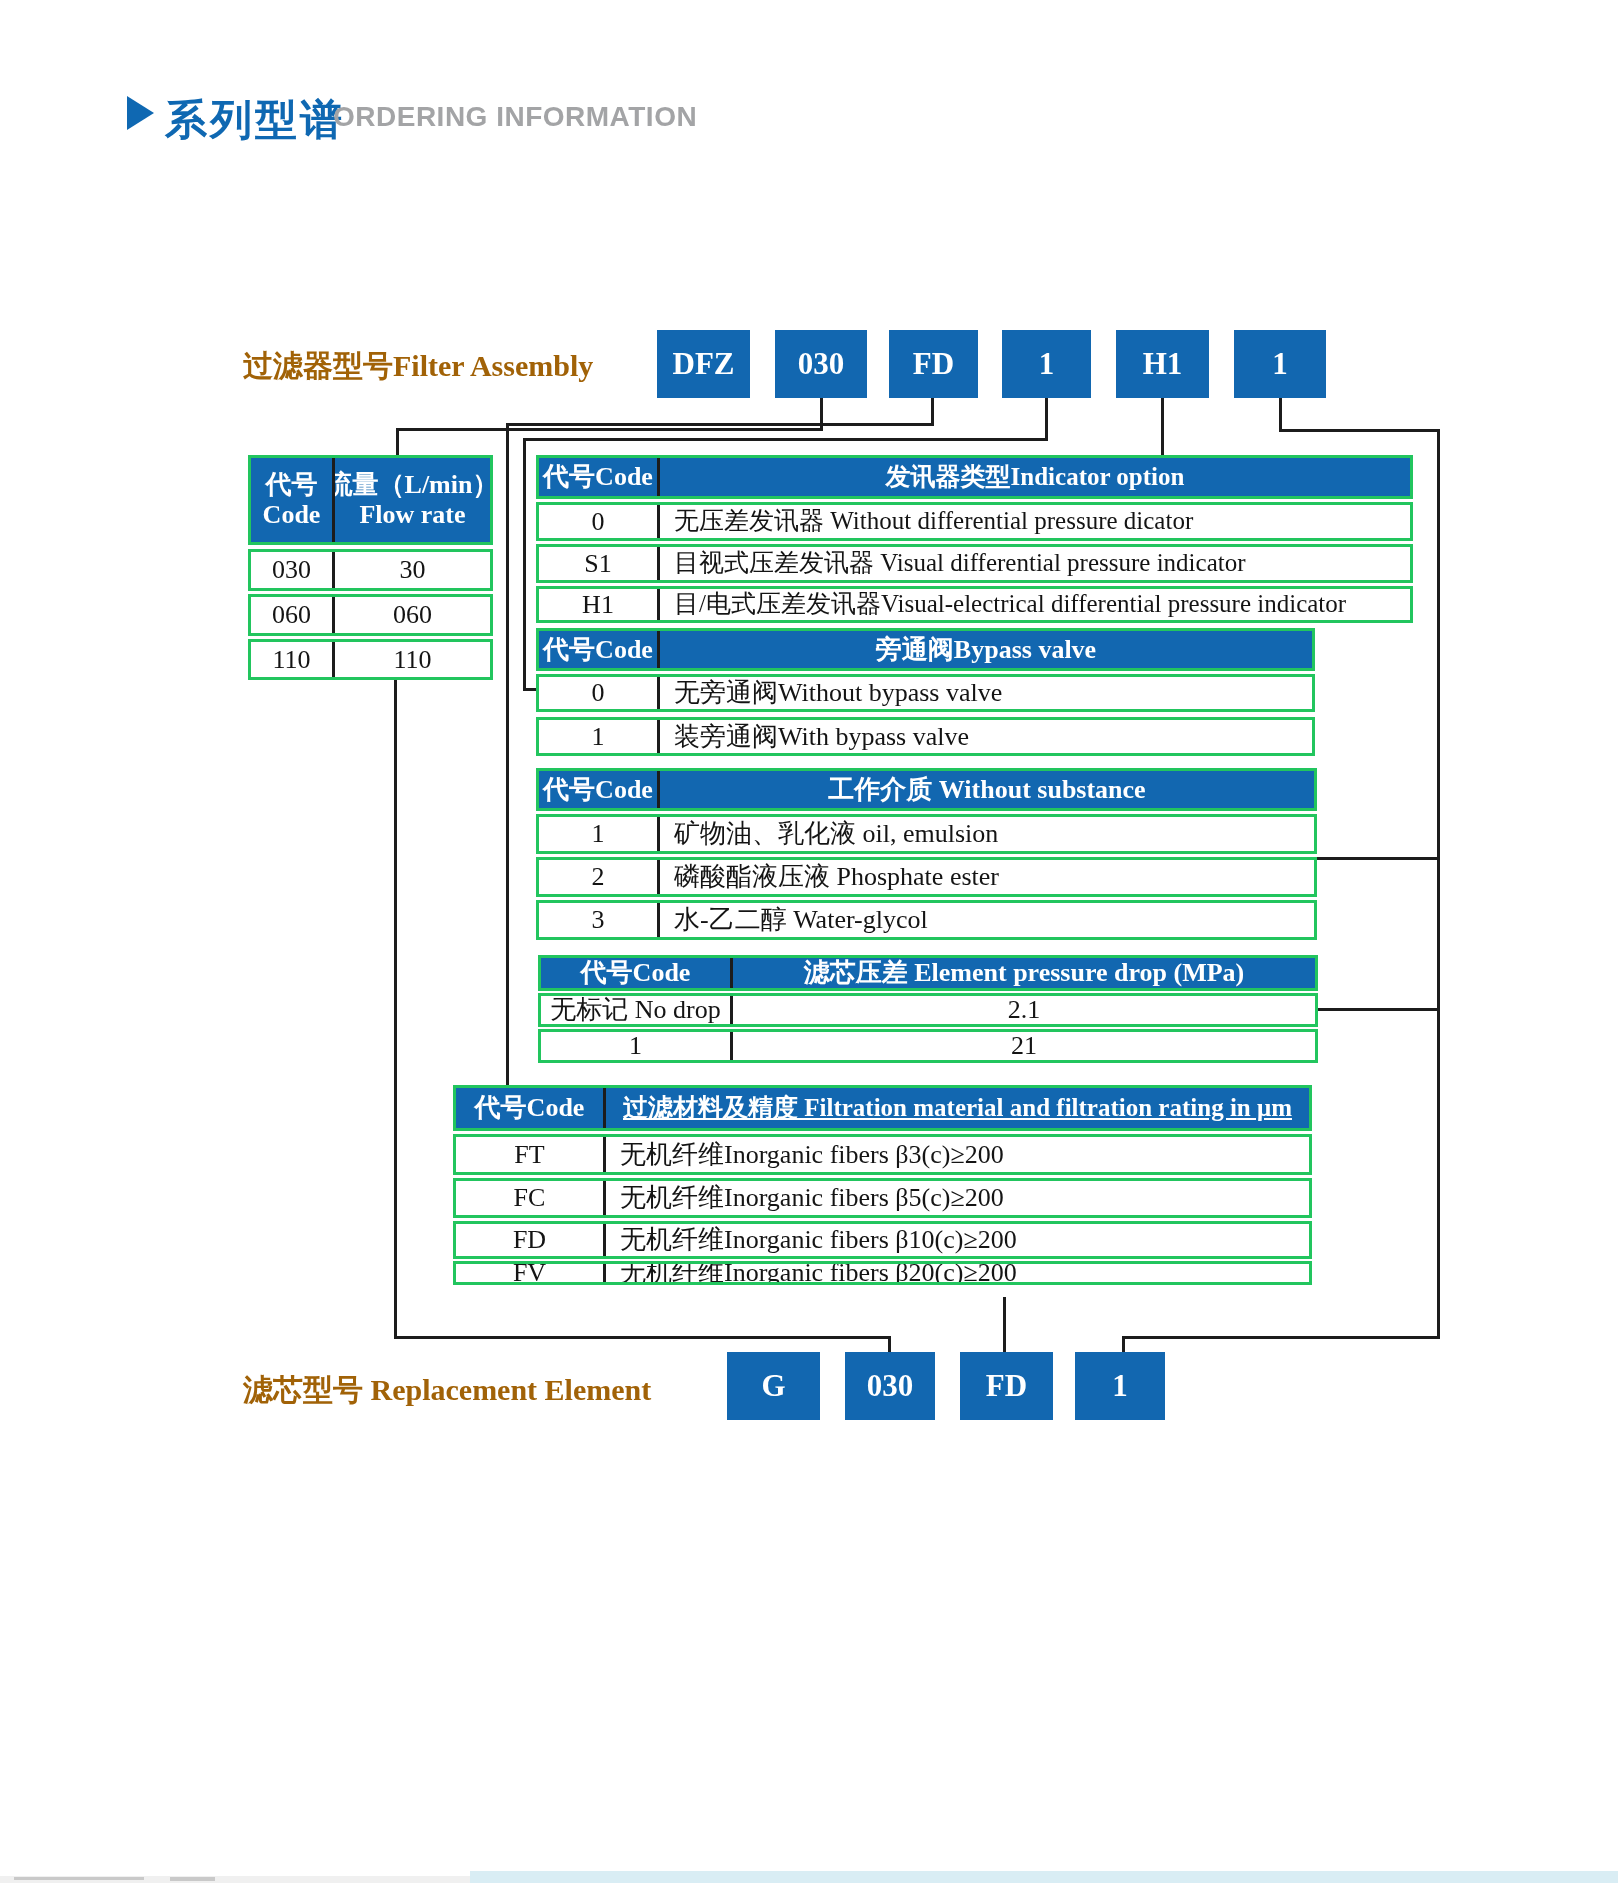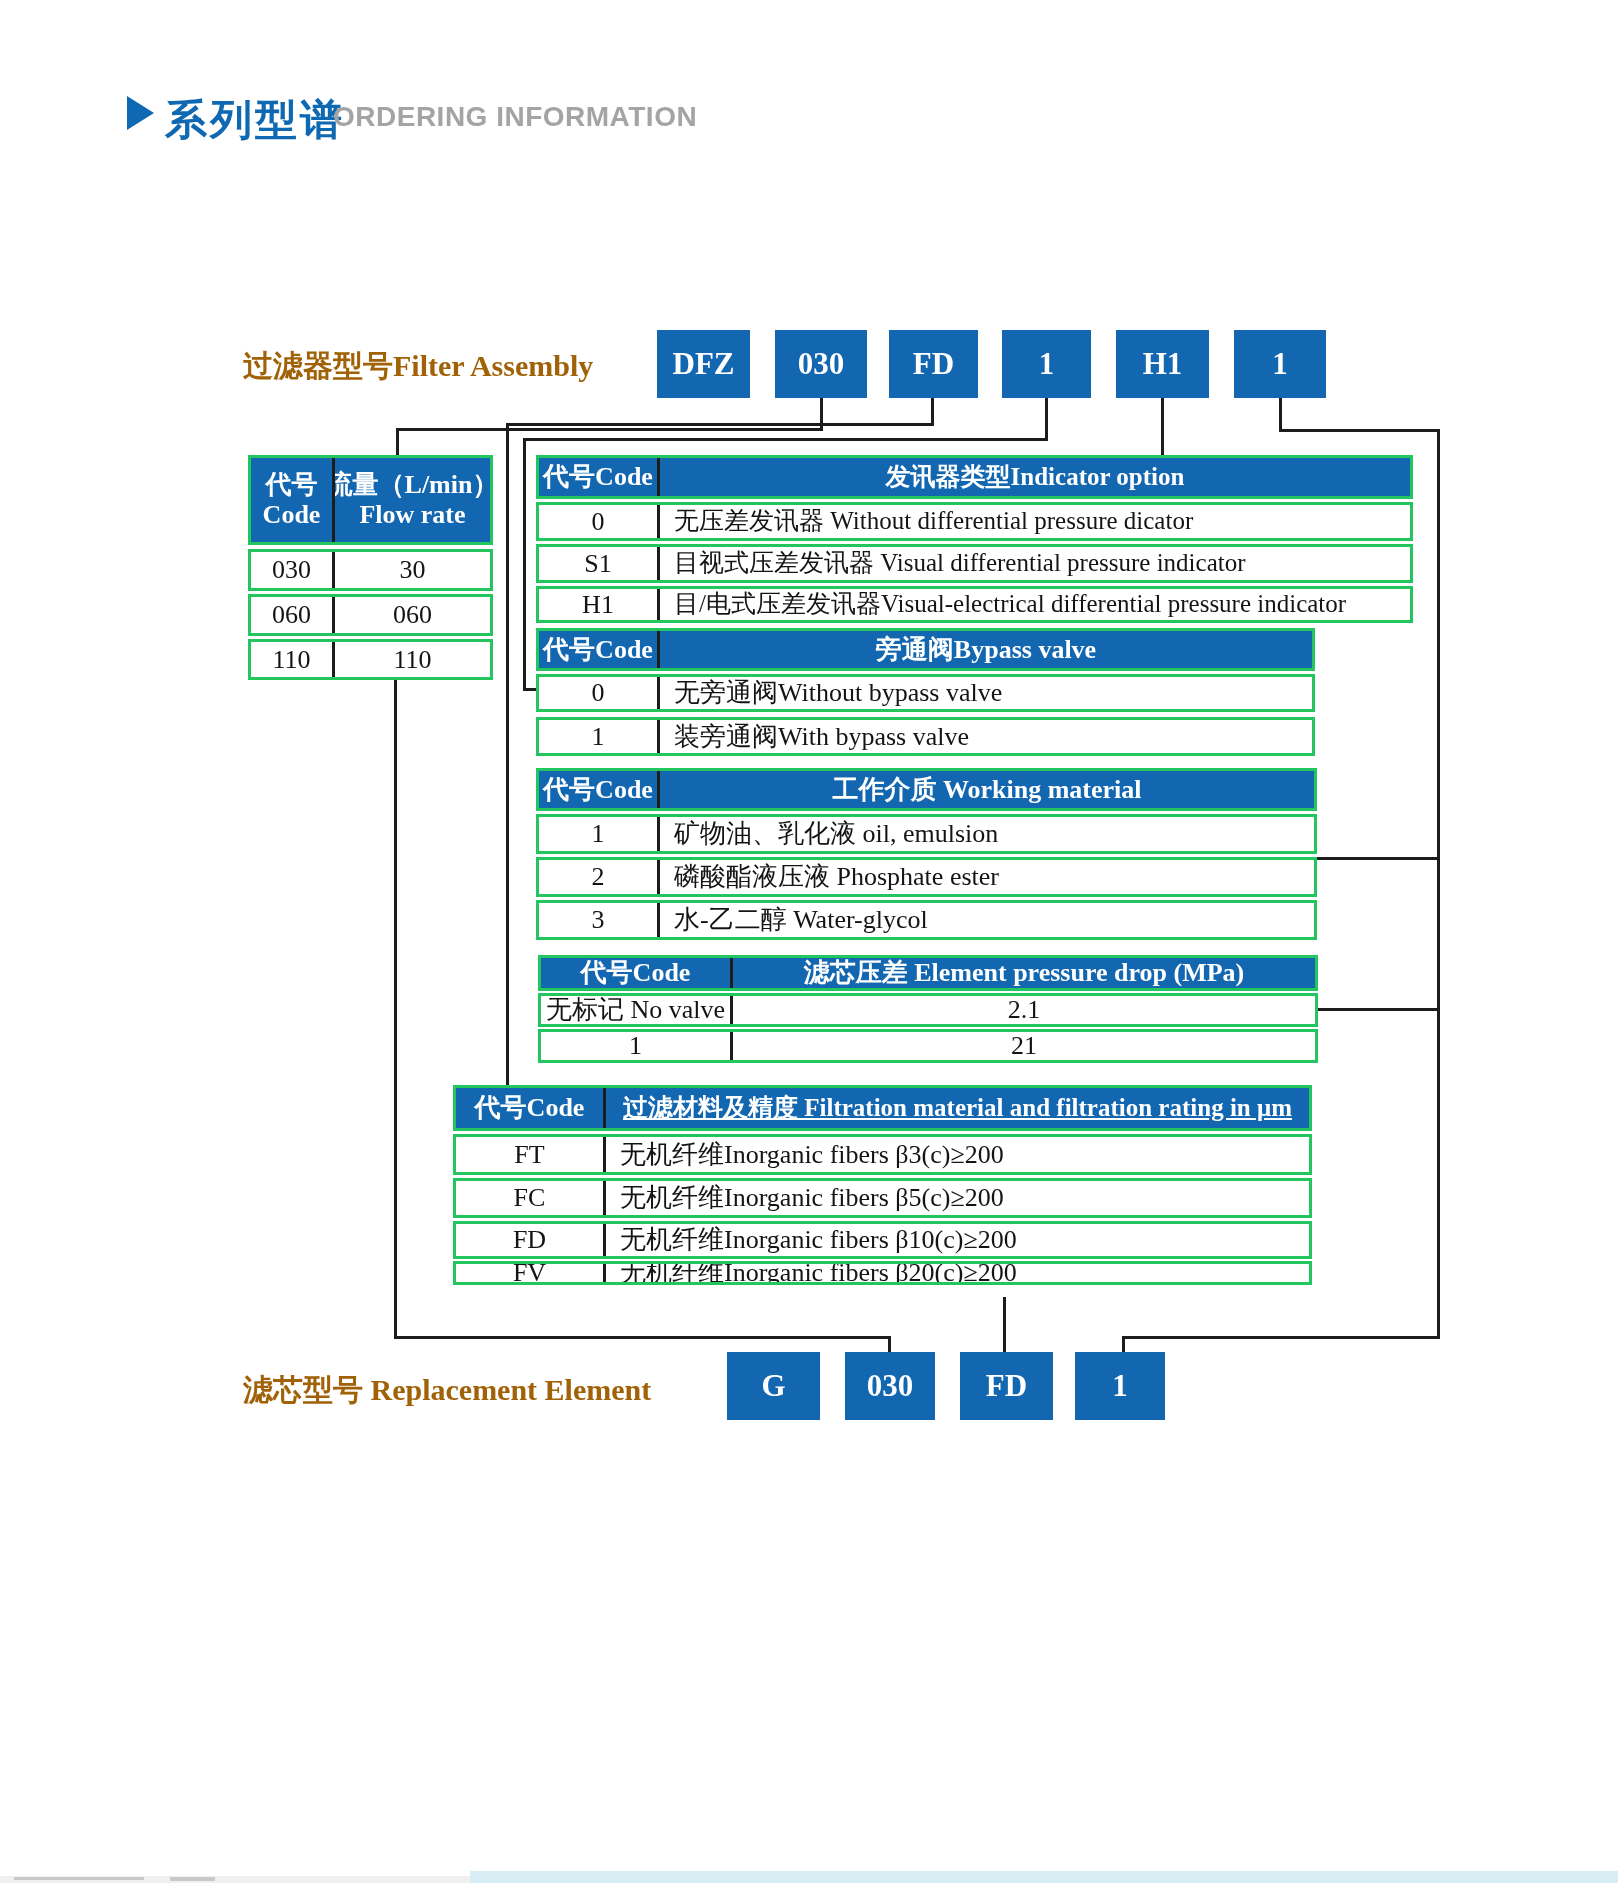--- a/index.html
+++ b/index.html
@@ -152,21 +152,21 @@
     </div>
     <div class="row" style="top:717px;height:39px;">
       <div class="c1">1</div>
       <div class="c2">装旁通阀With bypass valve</div>
     </div>
   </div>
 
   <div class="wrk">
     <div class="row hdr" style="top:768px;height:43px;">
       <div class="c1">代号Code</div>
-      <div class="c2">工作介质 Working material</div>
+      <div class="c2">工作介质 Without substance</div>
     </div>
     <div class="row" style="top:814px;height:40px;">
       <div class="c1">1</div>
       <div class="c2">矿物油、乳化液 oil, emulsion</div>
     </div>
     <div class="row" style="top:857px;height:40px;">
       <div class="c1">2</div>
       <div class="c2">磷酸酯液压液 Phosphate ester</div>
     </div>
     <div class="row" style="top:900px;height:40px;">
@@ -174,21 +174,21 @@
       <div class="c2">水-乙二醇 Water-glycol</div>
     </div>
   </div>
 
   <div class="prs">
     <div class="row hdr" style="top:955px;height:36px;">
       <div class="c1">代号Code</div>
       <div class="c2">滤芯压差 Element pressure drop (MPa)</div>
     </div>
     <div class="row" style="top:993px;height:34px;">
-      <div class="c1">无标记 No valve</div>
+      <div class="c1">无标记 No drop</div>
       <div class="c2 ctr">2.1</div>
     </div>
     <div class="row" style="top:1029px;height:34px;">
       <div class="c1">1</div>
       <div class="c2 ctr">21</div>
     </div>
   </div>
 
   <div class="flt">
     <div class="row hdr" style="top:1085px;height:46px;">

